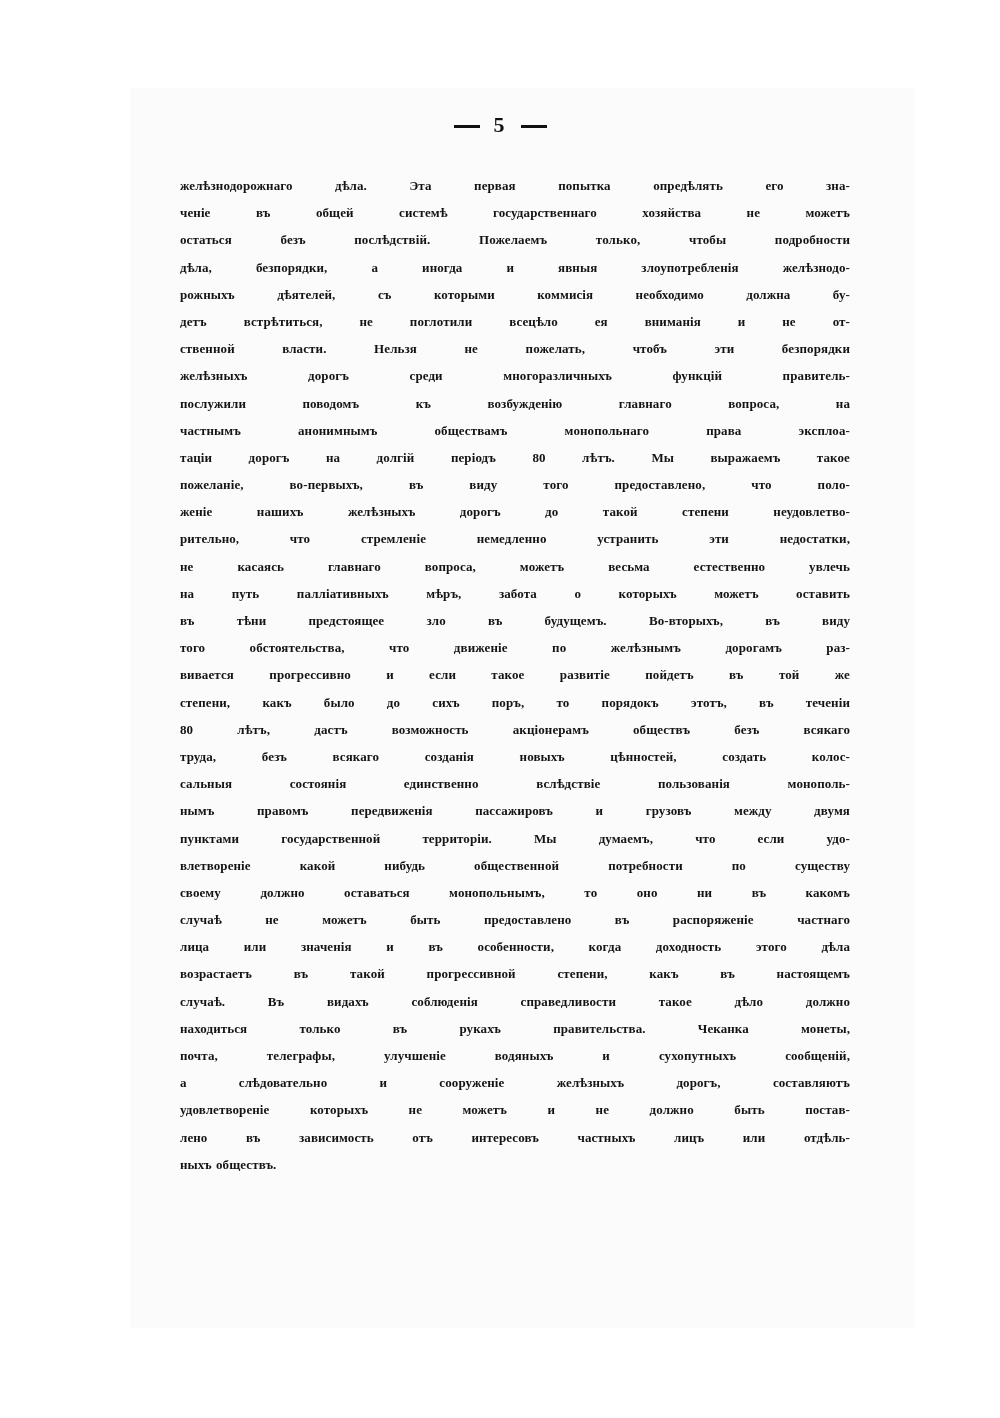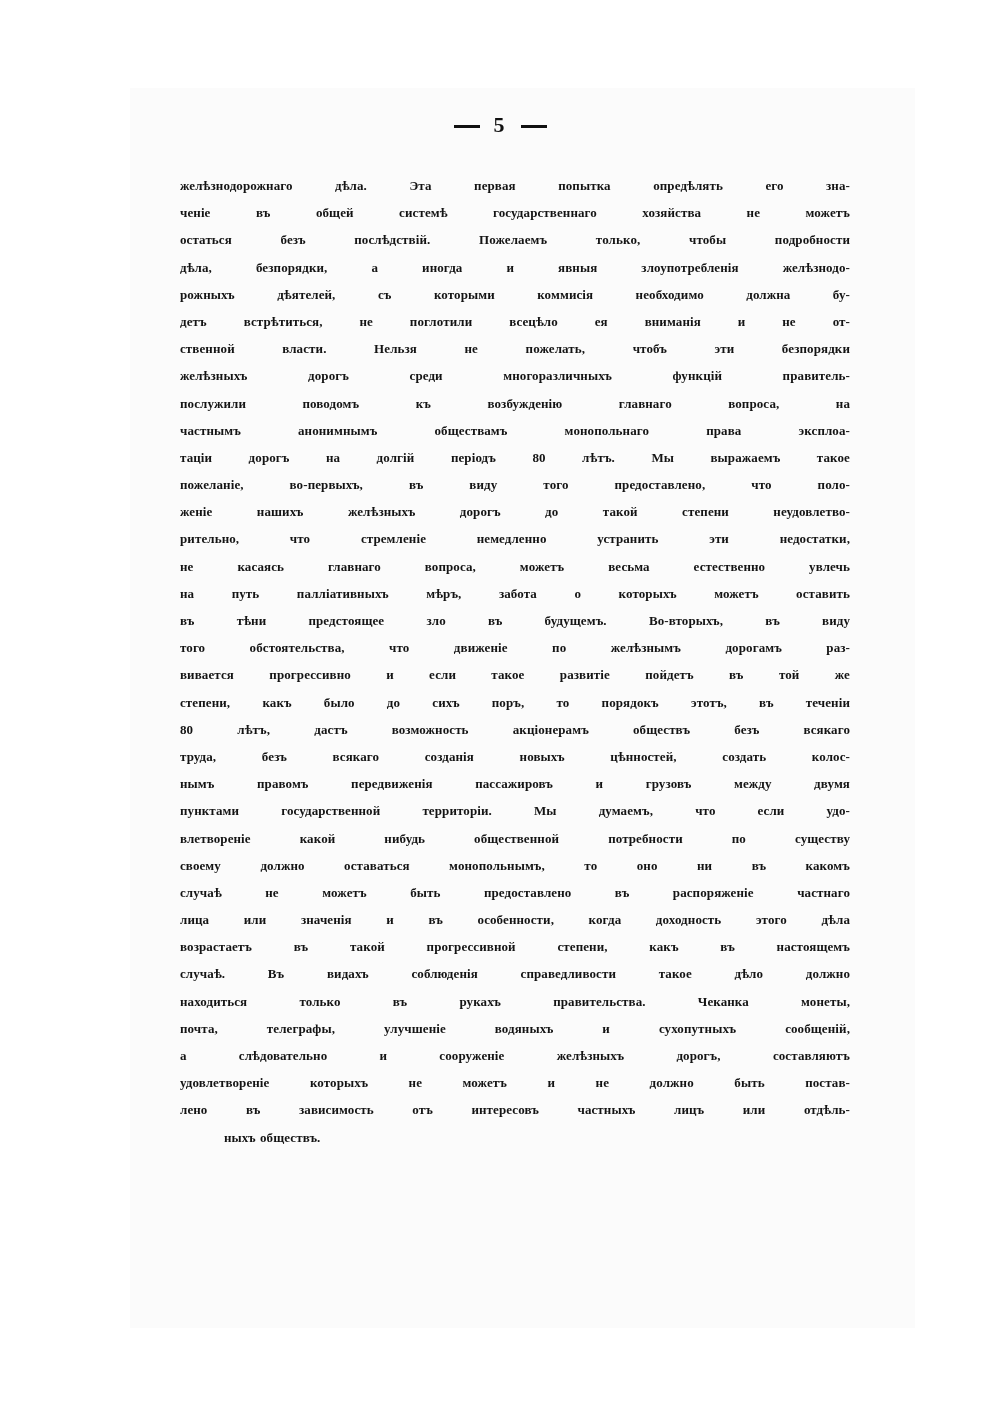--- a/index.html
+++ b/index.html
@@ -55,21 +55,20 @@
     height: 27.2px;
     line-height: 27.2px;
     white-space: nowrap;
     text-align: justify;
     text-align-last: justify;
     letter-spacing: 0.1px;
     word-spacing: 1px;
   }
   .line.last {
     text-align-last: left;
-    margin-left: 44px;
   }
 </style>
 </head>
 <body>
 
 <div class="page-band"></div>
 
 <div class="page-number"><span class="dash"></span><span>5</span><span class="dash"></span></div>
 
 <div class="body-text">
@@ -88,20 +87,21 @@
   <div class="line">женіе нашихъ желѣзныхъ дорогъ до такой степени неудовлетво-</div>
   <div class="line">рительно, что стремленіе немедленно устранить эти недостатки,</div>
   <div class="line">не касаясь главнаго вопроса, можетъ весьма естественно увлечь</div>
   <div class="line">на путь палліативныхъ мѣръ, забота о которыхъ можетъ оставить</div>
   <div class="line">въ тѣни предстоящее зло въ будущемъ. Во-вторыхъ, въ виду</div>
   <div class="line">того обстоятельства, что движеніе по желѣзнымъ дорогамъ раз-</div>
   <div class="line">вивается прогрессивно и если такое развитіе пойдетъ въ той же</div>
   <div class="line">степени, какъ было до сихъ поръ, то порядокъ этотъ, въ теченіи</div>
   <div class="line">80 лѣтъ, дастъ возможность акціонерамъ обществъ безъ всякаго</div>
   <div class="line">труда, безъ всякаго созданія новыхъ цѣнностей, создать колос-</div>
+  <div class="line">сальныя состоянія единственно вслѣдствіе пользованія монополь-</div>
   <div class="line">нымъ правомъ передвиженія пассажировъ и грузовъ между двумя</div>
   <div class="line">пунктами государственной территоріи. Мы думаемъ, что если удо-</div>
   <div class="line">влетвореніе какой нибудь общественной потребности по существу</div>
   <div class="line">своему должно оставаться монопольнымъ, то оно ни въ какомъ</div>
   <div class="line">случаѣ не можетъ быть предоставлено въ распоряженіе частнаго</div>
   <div class="line">лица или значенія и въ особенности, когда доходность этого дѣла</div>
   <div class="line">возрастаетъ въ такой прогрессивной степени, какъ въ настоящемъ</div>
   <div class="line">случаѣ. Въ видахъ соблюденія справедливости такое дѣло должно</div>
   <div class="line">находиться только въ рукахъ правительства. Чеканка монеты,</div>
   <div class="line">почта, телеграфы, улучшеніе водяныхъ и сухопутныхъ сообщеній,</div>

